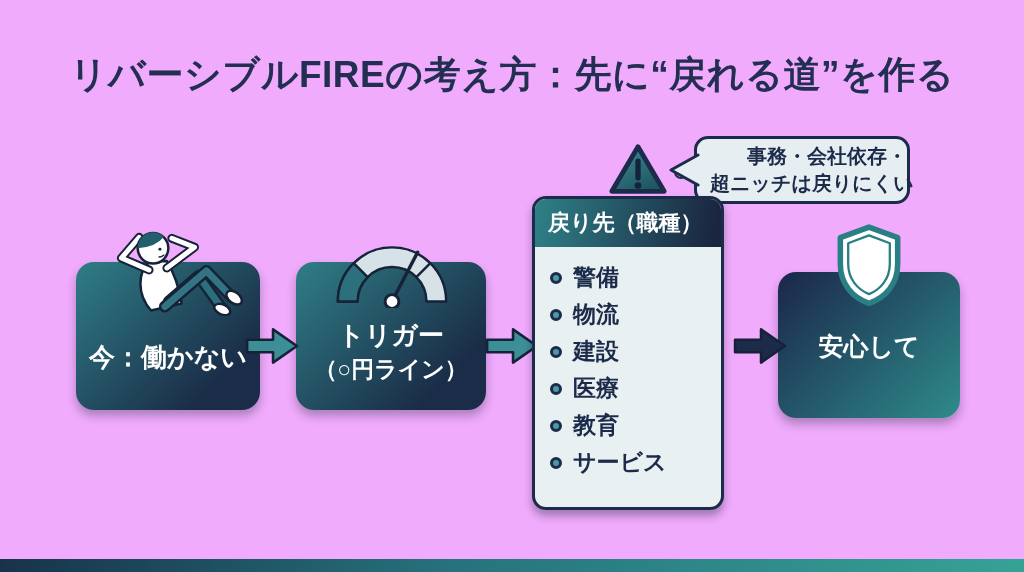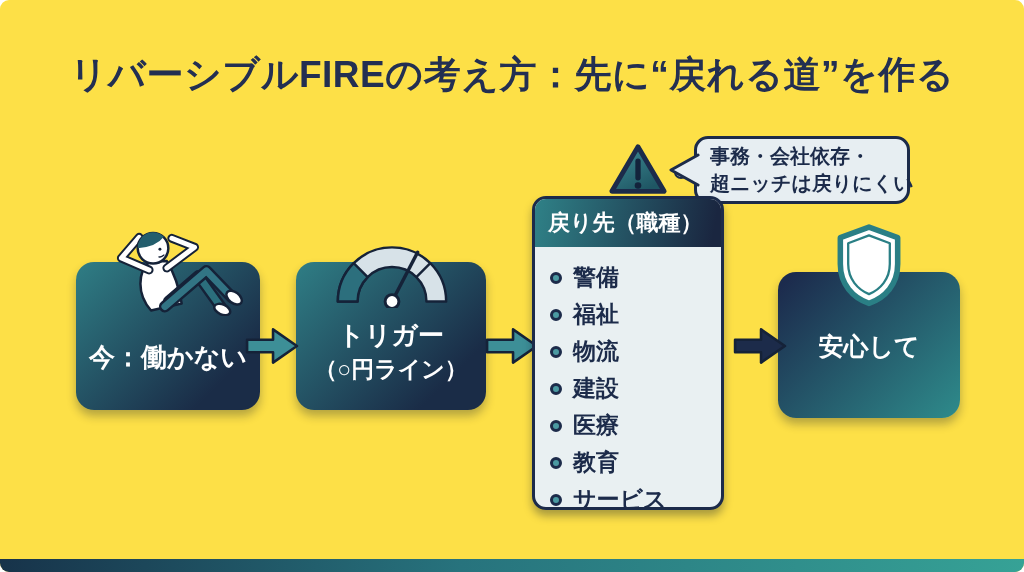--- a/index.html
+++ b/index.html
@@ -1,37 +1,37 @@
 <!DOCTYPE html>
 <html><head>
 <meta charset="utf-8">
 <style>
   * { margin:0; padding:0; box-sizing:border-box; }
   html,body { background:#ffffff; }
   body { font-family:"Liberation Sans","DejaVu Sans",sans-serif; }
   .canvas {
     position:relative; width:1024px; height:572px;
-    background:#fde047; overflow:hidden;border-radius:9px;
+    background:#f0abfc; overflow:hidden;
   }
   .title {
     position:absolute; left:0; right:0; top:50px;
     text-align:center; font-size:37px; font-weight:800;
     color:#232f52; letter-spacing:0.5px; white-space:nowrap;
   }
   
   .warn-tri { position:absolute; left:607px; top:141px; width:62px; height:58px; z-index:3; }
   .tail-dot {
     position:absolute; left:674px; top:165px; width:14px; height:14px;
     background:#ffffff; border:2.5px solid #1c2b4a; border-radius:50%; z-index:3;
   }
   .bubble {
     position:absolute; left:694px; top:136px; width:216px; height:68px;
     background:#e7eef2; border:3px solid #1c2b4a; border-radius:14px;
     display:flex; flex-direction:column; justify-content:center;
-    padding-left:13px; z-index:2;
+    padding-left:13px; z-index:2;text-align:right;
   }
   .bubble-line { font-size:20px; font-weight:700; color:#1c2b4a; line-height:1.35; white-space:nowrap; }
   .bubble-tail { position:absolute; left:666px; top:151px; width:34px; height:38px; z-index:4; }
   
   .fbox {
     position:absolute; border-radius:18px;
     background:linear-gradient(135deg,#2f7e85 0%,#1a2c47 80%);
     box-shadow:0 6px 10px rgba(15,25,45,.30);
   }
   .fbox .lbl {
@@ -148,24 +148,20 @@
 
   <div class="listbox">
     <div class="listbox-header">戻り先（職種）</div>
     <ul class="joblist">
       <li>
           <span class="bullet"></span>
           <span class="job-label">警備</span>
         </li>
       <li>
           <span class="bullet"></span>
-          <span class="job-label">福祉</span>
-        </li>
-      <li>
-          <span class="bullet"></span>
           <span class="job-label">物流</span>
         </li>
       <li>
           <span class="bullet"></span>
           <span class="job-label">建設</span>
         </li>
       <li>
           <span class="bullet"></span>
           <span class="job-label">医療</span>
         </li>

